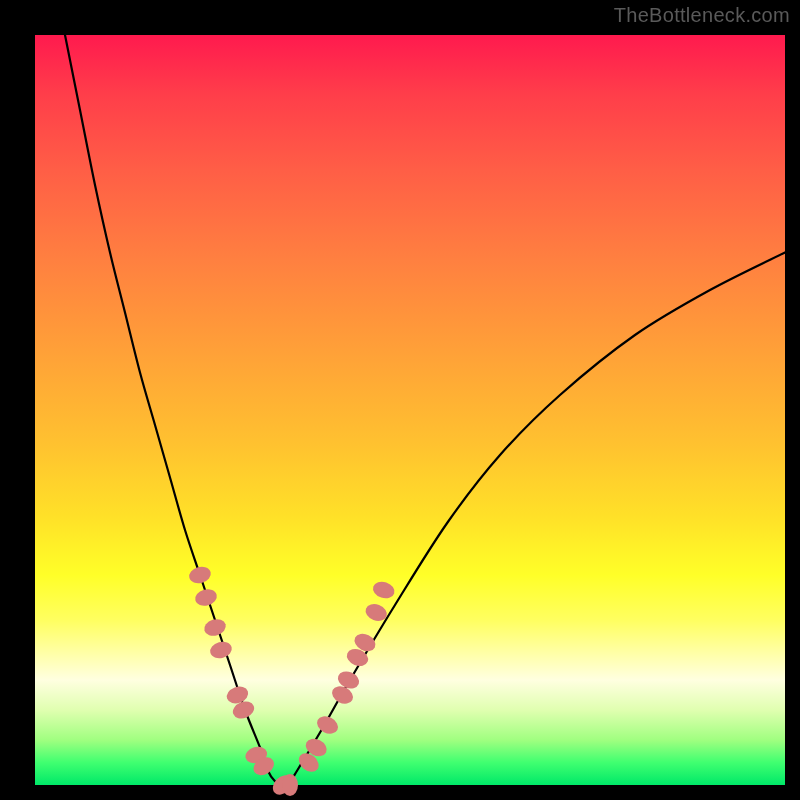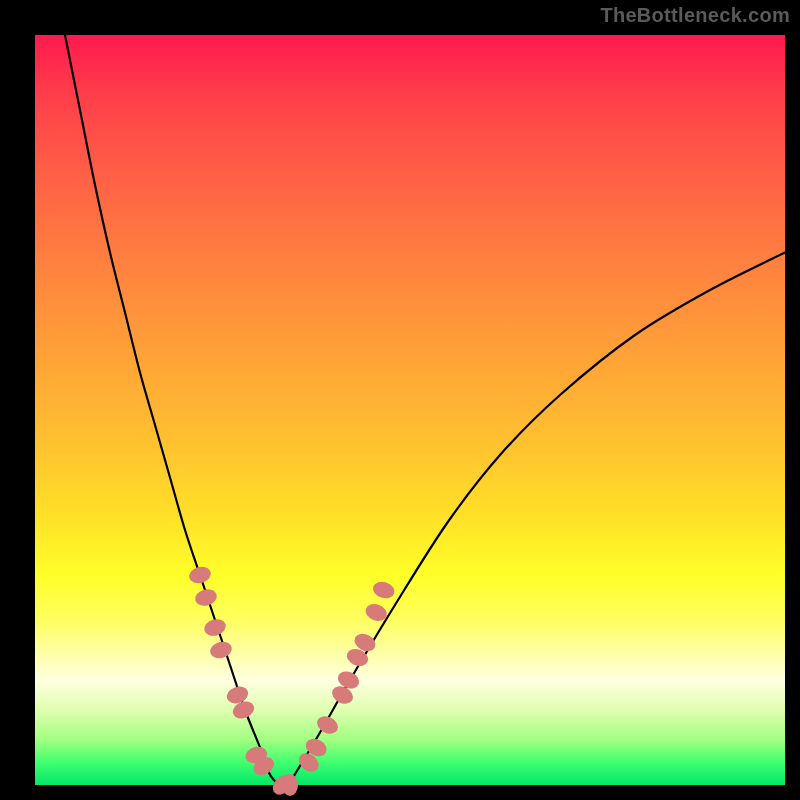--- a/index.html
+++ b/index.html
@@ -40,21 +40,21 @@
       #a0ff80 94%,
       #40ff70 97%,
       #00e868 100%);
   }
   .watermark {
     position: absolute;
     top: 4px;
     right: 10px;
     color: #5a5a5a;
     font-size: 20px;
-    font-weight: 700;
+    font-weight: 400;
     letter-spacing: 0.3px;
     z-index: 10;
   }
   svg.curve {
     position: absolute;
     left: 0;
     top: 0;
     width: 750px;
     height: 750px;
     overflow: visible;

